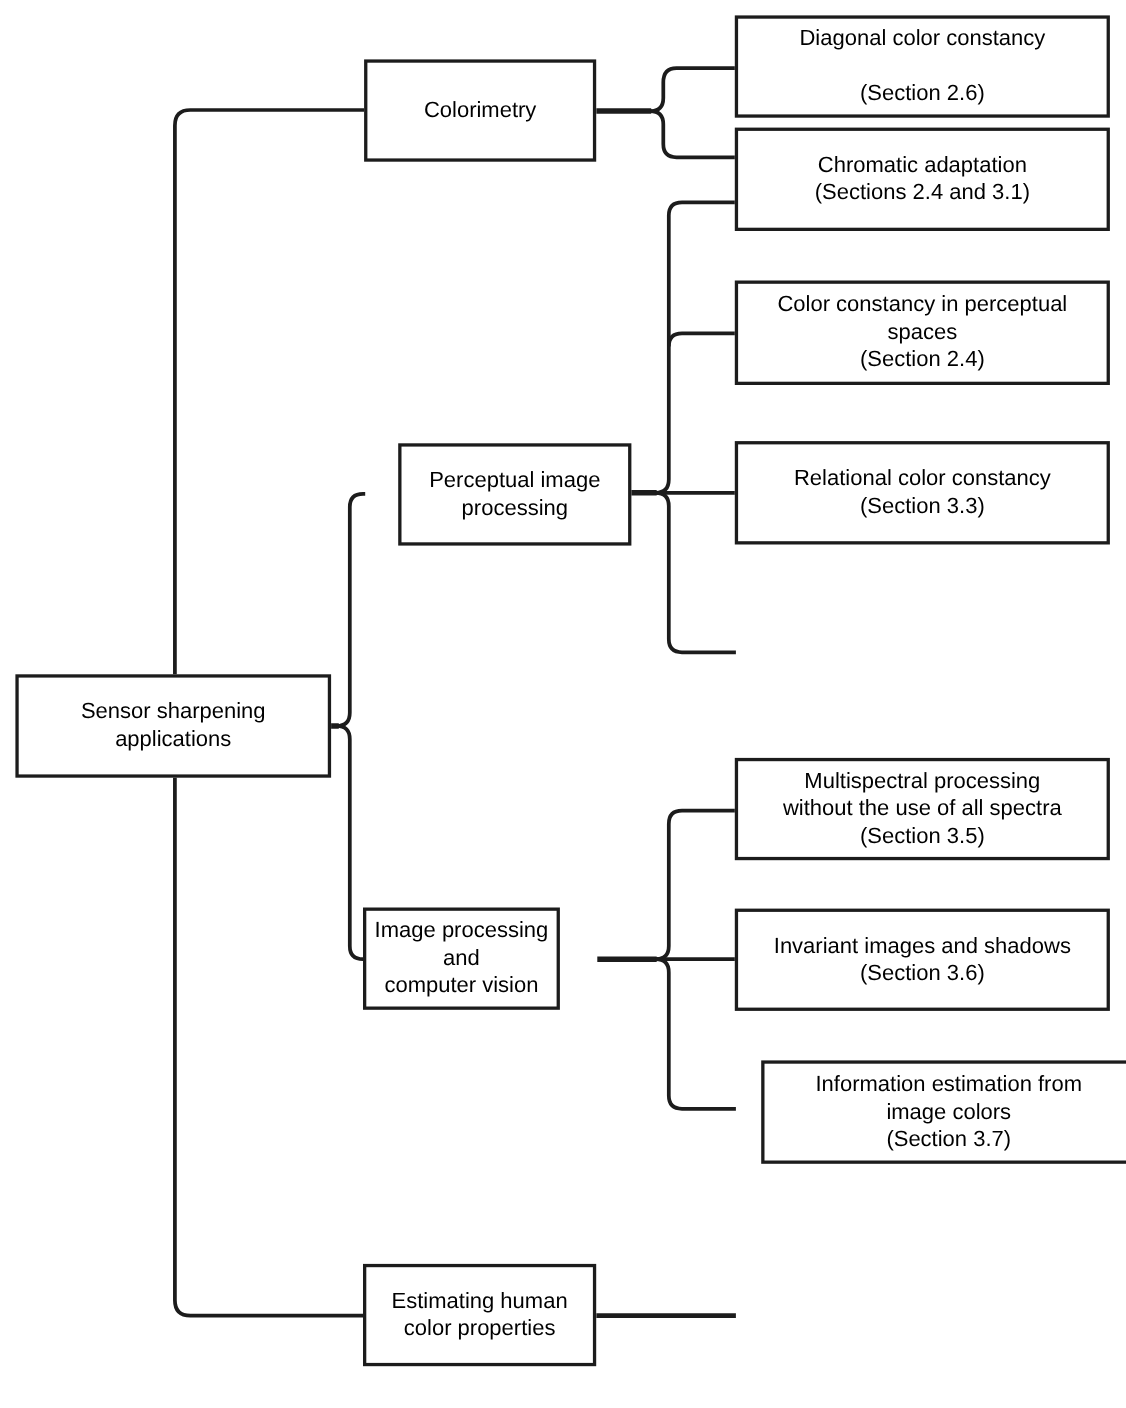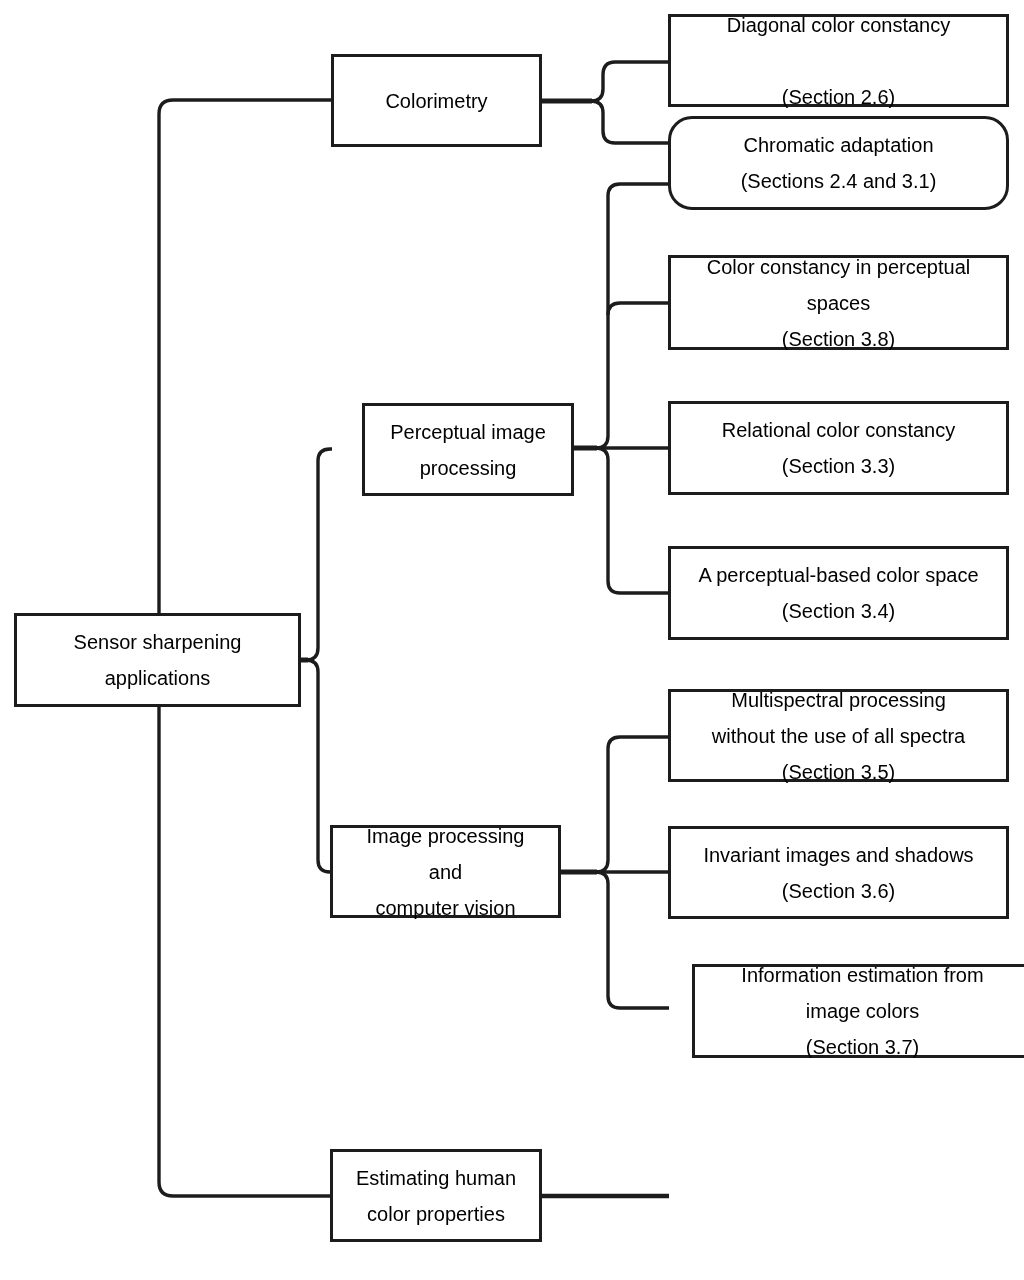--- a/index.html
+++ b/index.html
@@ -29,32 +29,32 @@
     position: absolute;
     box-sizing: border-box;
     background: #ffffff;
     border: 3px solid #1c1c1c;
     display: flex;
     align-items: center;
     justify-content: center;
     text-align: center;
     white-space: pre-line;
     font-size: 20px;
-    line-height: 36px;
+    line-height: 25px;
     color: #000000;
     padding: 2px;
   }
   
   #n-root         { left: 14px;  top: 613px;  width: 287px; height: 94px; }
   #n-colorimetry  { left: 331px; top: 54px;   width: 211px; height: 93px; }
   #n-perceptual   { left: 331px; top: 403px;  width: 212px; height: 93px; margin-left: 31px; }
-  #n-imageproc    { left: 330px; top: 825px;  width: 231px; height: 93px; }
+  #n-imageproc    { left: 330px; top: 825px;  width: 179px; height: 93px; }
   #n-estimating   { left: 330px; top: 1149px; width: 212px; height: 93px; }
   #n-diagonal     { left: 668px; top: 14px;   width: 341px; height: 93px; }
-  #n-chromatic    { left: 668px; top: 116px;  width: 341px; height: 94px; border-radius: 24px; }
+  #n-chromatic    { left: 668px; top: 116px;  width: 341px; height: 94px; }
   #n-ccps         { left: 668px; top: 255px;  width: 341px; height: 95px; }
   #n-relational   { left: 668px; top: 401px;  width: 341px; height: 94px; }
   #n-percspace    { left: 668px; top: 546px;  width: 341px; height: 94px; }
   #n-multispec    { left: 668px; top: 689px;  width: 341px; height: 93px; }
   #n-invariant    { left: 668px; top: 826px;  width: 341px; height: 93px; }
   #n-information  { left: 668px; top: 964px;  width: 341px; height: 94px; margin-left: 24px; }
   #n-colornames   { left: 668px; top: 1125px; width: 341px; height: 138px; }
 </style>
 </head>
 <body>
@@ -99,25 +99,23 @@
   <div class="node" id="n-estimating">Estimating human
 color properties</div>
 
   <div class="node" id="n-diagonal">Diagonal color constancy
 
 (Section 2.6)</div>
   <div class="node" id="n-chromatic">Chromatic adaptation
 (Sections 2.4 and 3.1)</div>
   <div class="node" id="n-ccps">Color constancy in perceptual
 spaces
-(Section 3.8)</div>
+(Section 2.4)</div>
   <div class="node" id="n-relational">Relational color constancy
 (Section 3.3)</div>
-  <div class="node" id="n-percspace">A perceptual-based color space
-(Section 3.4)</div>
   <div class="node" id="n-multispec">Multispectral processing
 without the use of all spectra
 (Section 3.5)</div>
   <div class="node" id="n-invariant">Invariant images and shadows
 (Section 3.6)</div>
   <div class="node" id="n-information">Information estimation from
 image colors
 (Section 3.7)</div>
 
 </div>

